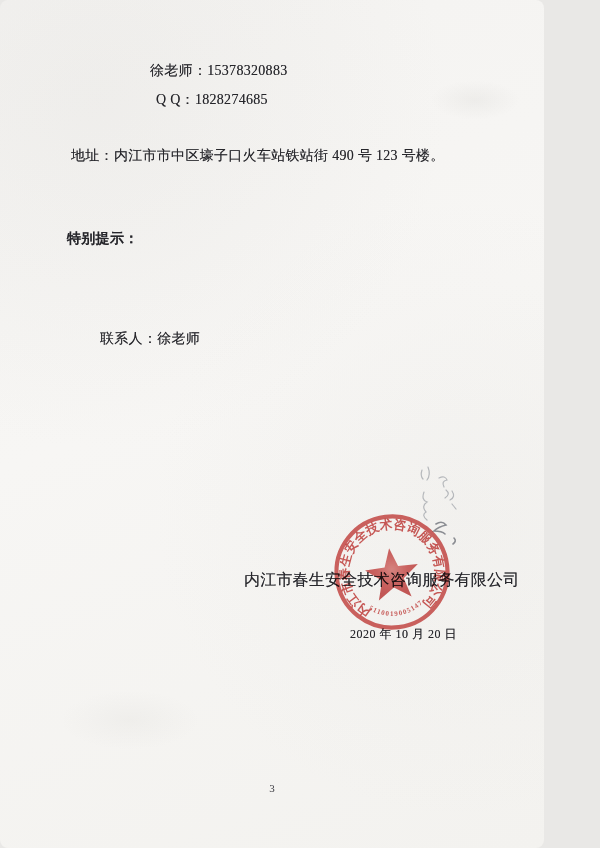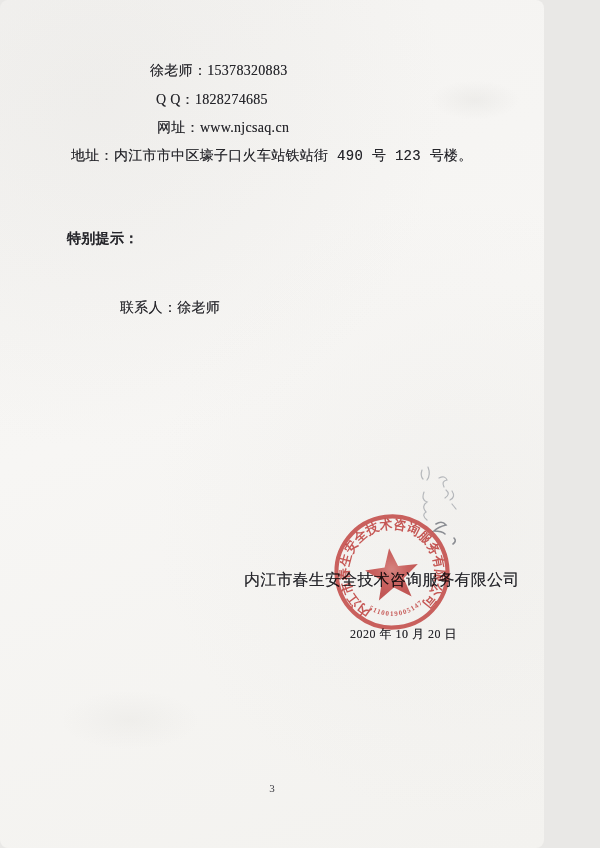--- a/index.html
+++ b/index.html
@@ -69,25 +69,24 @@
     background: radial-gradient(ellipse, rgba(170,168,162,0.08), rgba(170,168,162,0) 70%);
   }
 </style>
 </head>
 <body>
 
 <div class="page">
 
   <div class="txt" style="left:150px; top:63px;">徐老师：15378320883</div>
   <div class="txt" style="left:156px; top:92px;">Q Q：1828274685</div>
-  <div class="txt" style="left:157px; top:120px;">网址：www.njcsaq.cn</div>
-  <div class="txt" style="left:71px; top:148px;font-family:Liberation Mono, monospace;">地址：内江市市中区壕子口火车站铁站街 490 号 123 号楼。</div>
+  <div class="txt" style="left:71px; top:148px;">地址：内江市市中区壕子口火车站铁站街 490 号 123 号楼。</div>
 
   <div class="txt bold" style="left:67px; top:231px;">特别提示：</div>
-  <div class="txt" style="left:100px; top:300px;margin-left:20px;">联系人：徐老师</div>
+  <div class="txt" style="left:100px; top:331px;">联系人：徐老师</div>
 
   <div class="txt sig-company" style="left:244px; top:570px;">内江市春生安全技术咨询服务有限公司</div>
   <div class="txt sig-date" style="left:309px; top:627px;">2020 年 10 月 20 日</div>
 
   <svg class="pen-marks" viewBox="0 0 65 105">
     <g fill="none" stroke="#6f7680" stroke-width="1.2" stroke-linecap="round" opacity="0.55">
       <path d="M 14 10 q -2 6 1 9 m 5 -12 q 3 8 -1 13"></path>
       <path d="M 31 18 q 6 -3 8 2 q -6 1 -3 7"></path>
       <path d="M 16 32 q -3 8 3 10 q -6 4 -1 10 q -5 3 1 8"></path>
       <path d="M 38 30 q 5 4 -1 8 m 7 -7 q 4 6 -2 9"></path>

